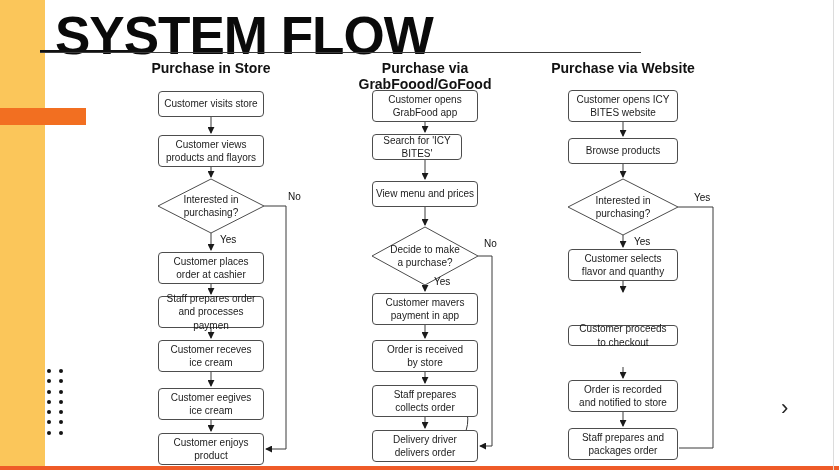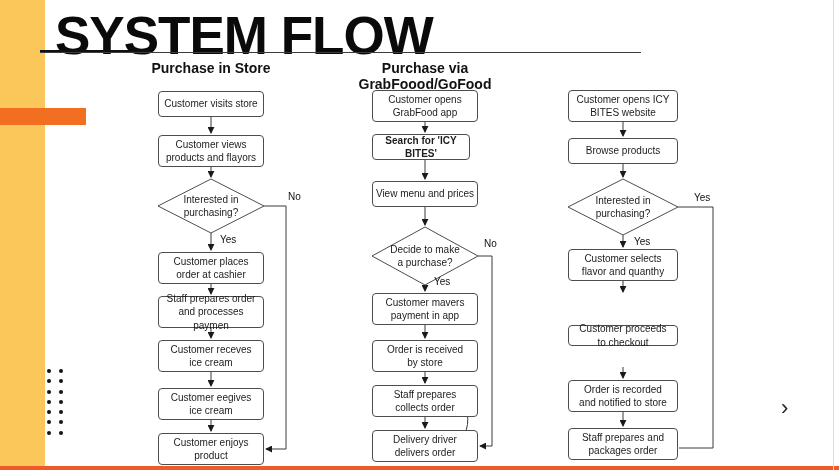--- a/index.html
+++ b/index.html
@@ -60,20 +60,21 @@
       <i></i>
       <i></i>
   </div>
 
   <div class="title">SYSTEM FLOW</div>
   <div class="rule-thick"></div>
   <div class="rule-thin"></div>
 
   <div class="colheader" style="left:136px;width:150px;">Purchase in Store</div>
   <div class="colheader" style="left:330px;width:190px;">Purchase via GrabFoood/GoFood</div>
+  <div class="colheader" style="left:548px;width:150px;">Purchase via Website</div>
 
   <svg class="wires" width="839" height="470">
     <defs>
       <marker id="ah" viewBox="0 0 8 8" refX="7" refY="4" markerWidth="7" markerHeight="7" orient="auto">
         <path d="M0,0 L8,4 L0,8 Z" fill="#1a1a1a"></path>
       </marker>
     </defs>
     <g stroke="#3a3a3a" stroke-width="1" fill="none">
 
       <line x1="211" y1="117" x2="211" y2="133" marker-end="url(#ah)"></line>
@@ -127,21 +128,21 @@
 ice cream</div>
   <div class="node" style="left:158px;top:388px;width:106px;height:32px;">Customer eegives
 ice cream</div>
   <div class="node" style="left:158px;top:433px;width:106px;height:32px;">Customer enjoys
 product</div>
   <div class="blabel" style="left:288px;top:191px;">No</div>
   <div class="blabel" style="left:220px;top:234px;">Yes</div>
 
   <div class="node" style="left:372px;top:90px;width:106px;height:32px;">Customer opens
 GrabFood app</div>
-  <div class="node" style="left:372px;top:134px;width:98px;height:26px;font-weight:bold;">Search for 'ICY BITES'</div>
+  <div class="node" style="left:372px;top:134px;width:90px;height:26px;">Search for 'ICY BITES'</div>
   <div class="node" style="left:372px;top:181px;width:106px;height:26px;">View menu and prices</div>
   <div class="dtext" style="left:382px;top:235px;width:86px;height:42px;">Decide to make
 a purchase?</div>
   <div class="node" style="left:372px;top:293px;width:106px;height:32px;">Customer mavers
 payment in app</div>
   <div class="node" style="left:372px;top:340px;width:106px;height:32px;">Order is received
 by store</div>
   <div class="node" style="left:372px;top:385px;width:106px;height:32px;">Staff prepares
 collects order</div>
   <div class="node" style="left:372px;top:430px;width:106px;height:32px;">Delivery driver

